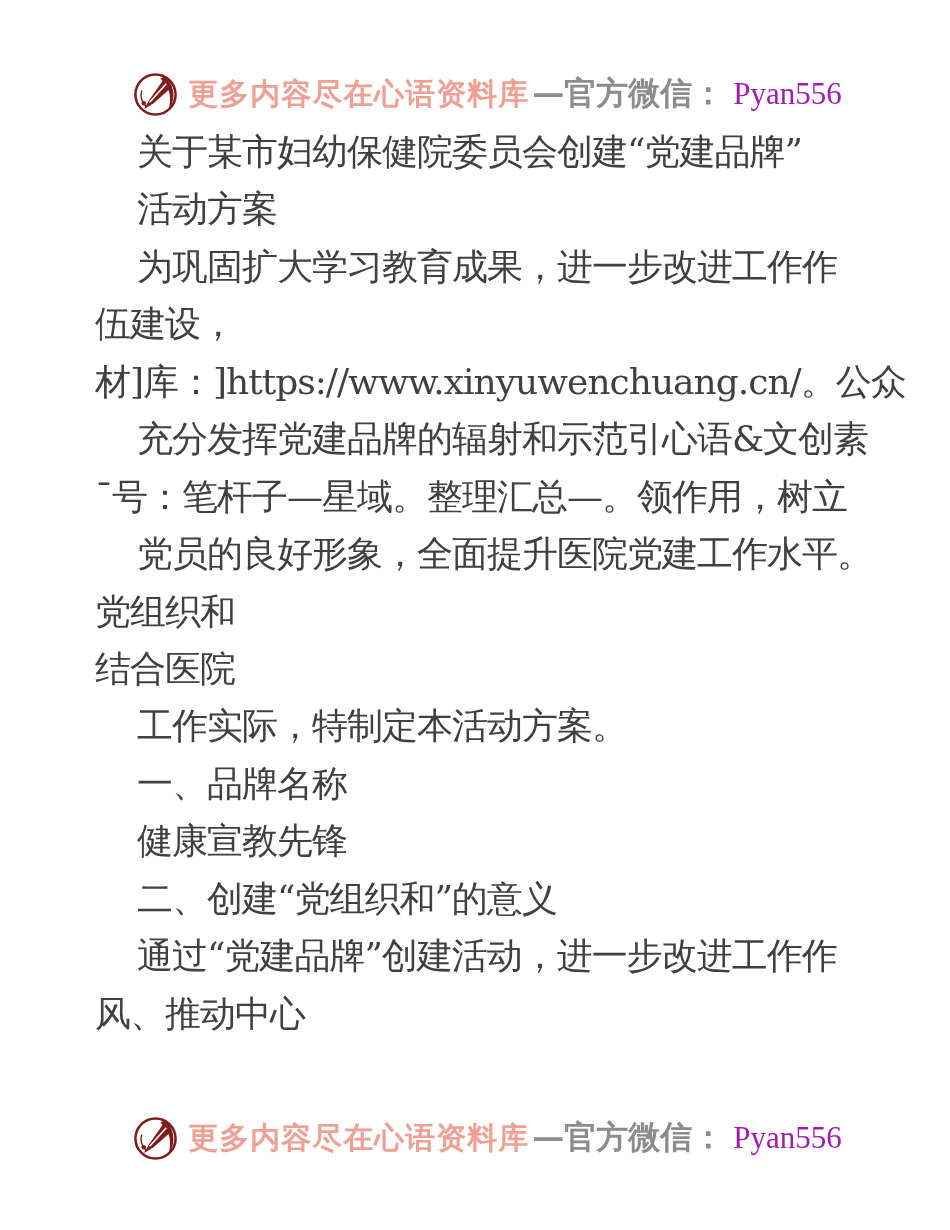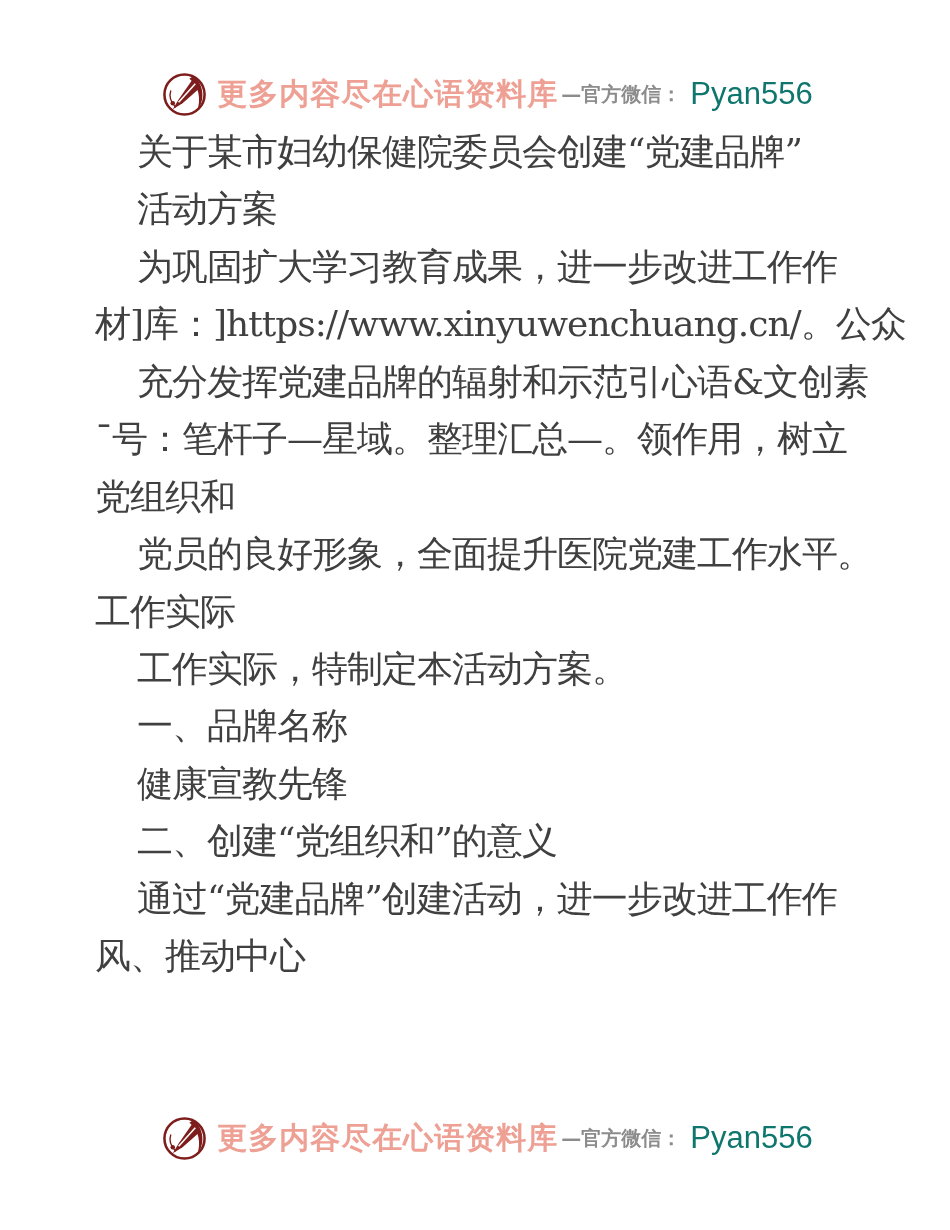--- a/index.html
+++ b/index.html
@@ -18,26 +18,26 @@
     gap:9px; height:52px;
   }
   .wm-top    { top:68px; }
   .wm-bottom { top:1112px; }
   .wm-logo   { width:47px; height:47px; flex:0 0 auto; display:block; }
   .wm-brand  {
     font-size:30px; font-weight:bold; color:#eda093;
     letter-spacing:1px; white-space:nowrap;
   }
   .wm-sep {
-    font-size:20px; color:#8c8c8c; font-weight:600;
+    font-size:32px; color:#8c8c8c; font-weight:600;
     white-space:nowrap; margin-left:-6px;text-align:center;
   }
   .wm-id {
-    font-size:31px; color:#0f766e;
-    font-family:Liberation Sans, sans-serif;
+    font-size:31px; color:#a21caf;
+    font-family:Liberation Serif, serif;
     white-space:nowrap;
   }
   
   .content {
     position:absolute; left:95px; top:123px; width:762px;
   }
   .doc-line {
     height:57.45px; line-height:57.45px;
     font-size:36px; color:#404040;
     white-space:nowrap; overflow:visible;
@@ -61,26 +61,27 @@
     </svg>
     <span class="wm-brand">更多内容尽在心语资料库</span>
     <span class="wm-sep">—官方微信：</span>
     <span class="wm-id">Pyan556</span>
   </div>
 
   <div class="content" id="doc-lines">
       <div class="doc-line indent">关于某市妇幼保健院委员会创建“党建品牌”</div>
       <div class="doc-line indent">活动方案</div>
       <div class="doc-line indent">为巩固扩大学习教育成果，进一步改进工作作</div>
+      <div class="doc-line">伍建设，</div>
       <div class="doc-line">材]库：]https://www.xinyuwenchuang.cn/。公众</div>
       <div class="doc-line indent">充分发挥党建品牌的辐射和示范引心语&amp;文创素</div>
       <div class="doc-line">¯号：笔杆子—星域。整理汇总—。领作用，树立</div>
+      <div class="doc-line indent">党员的良好形象，全面提升医院党建工作水平。</div>
       <div class="doc-line">党组织和</div>
-      <div class="doc-line indent">党员的良好形象，全面提升医院党建工作水平。</div>
-      <div class="doc-line">工作实际</div>
+      <div class="doc-line">结合医院</div>
       <div class="doc-line indent">工作实际，特制定本活动方案。</div>
       <div class="doc-line indent">一、品牌名称</div>
       <div class="doc-line indent">健康宣教先锋</div>
       <div class="doc-line indent">二、创建“党组织和”的意义</div>
       <div class="doc-line indent">通过“党建品牌”创建活动，进一步改进工作作</div>
       <div class="doc-line">风、推动中心</div>
     </div>
 
   <div class="watermark wm-bottom">
     <svg class="wm-logo" viewBox="0 0 48 48" xmlns="http://www.w3.org/2000/svg" aria-hidden="true">

